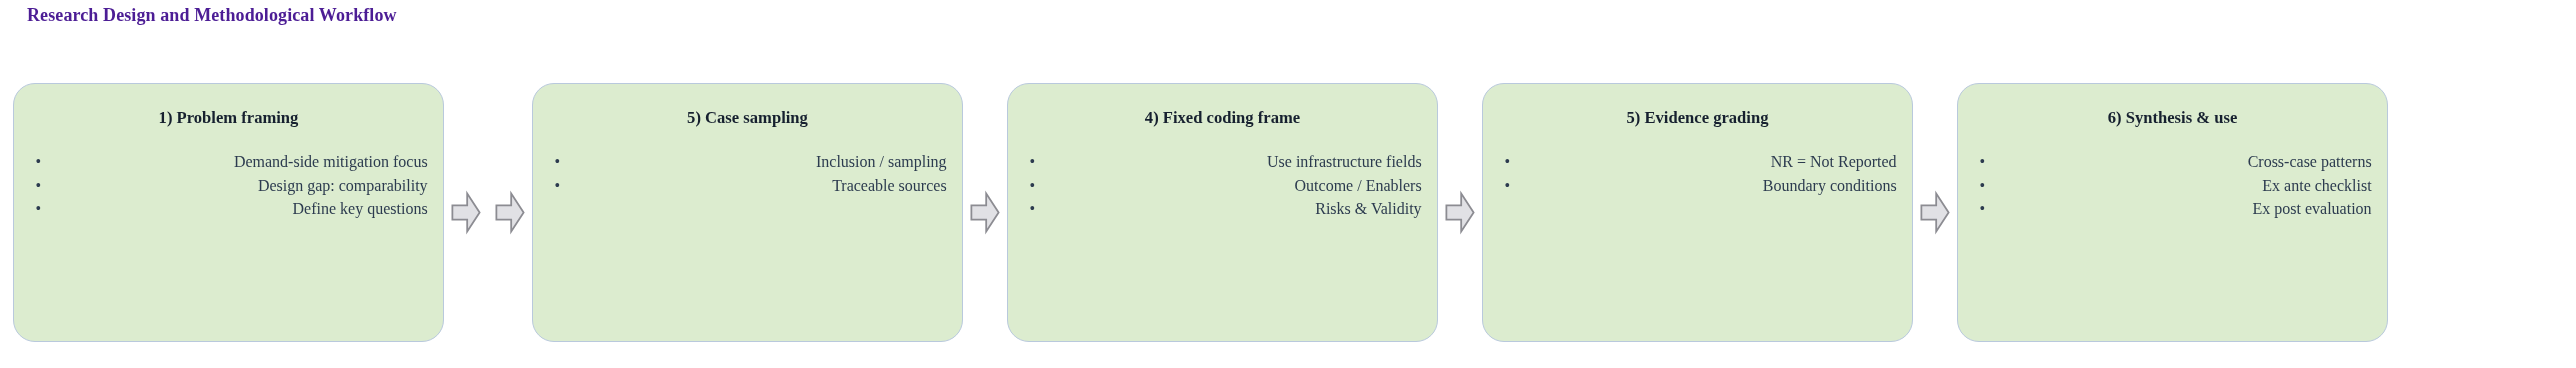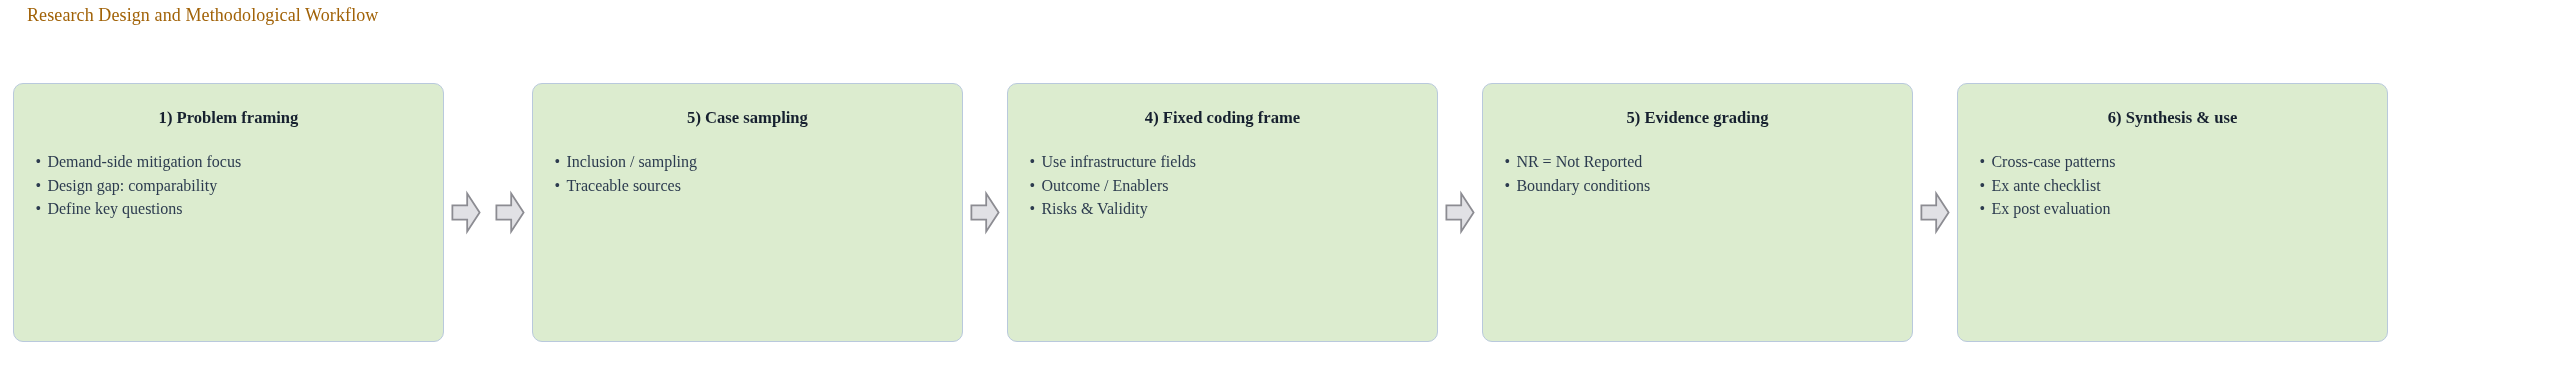--- a/index.html
+++ b/index.html
@@ -21,22 +21,22 @@
     height: 368px;
     background: #ffffff;
   }
 
   
   .page-title {
     position: absolute;
     left: 27px;
     top: 4.7px;
     font-size: 18px;
-    font-weight: normal;
-    color: #a16207;
+    font-weight: bold;
+    color: #4c1d95;
     letter-spacing: 0.1px;
     white-space: nowrap;
     line-height: 1.2;
   }
 
   
   .flow-row {
     position: absolute;
     left: 13px;
     top: 83px;
@@ -47,21 +47,21 @@
     align-items: stretch;
   }
 
   .step-box {
     position: relative;
     flex: 0 0 431px;
     width: 431px;
     box-sizing: border-box;
     background: #dceccf;
     border: 1.2px solid #b9c9dd;
-    border-radius: 10px;
+    border-radius: 22px;
     padding: 24px 15.4px 12px 15.4px;
     display: flex;
     flex-direction: column;
   }
 
   .step-heading {
     text-align: center;
     font-size: 16.6px;
     font-weight: bold;
     color: #16202f;
@@ -77,20 +77,21 @@
   }
 
   .bullet-item {
     position: relative;
     font-size: 16px;
     font-weight: normal;
     color: #2c3b4f;
     line-height: 1.32;
     margin: 0 0 2.4px 0;
     padding-left: 12px;
+    text-align: right;
   }
   .bullet-item::before {
     content: "\2022";
     position: absolute;
     left: 0;
     top: 0;
     font-size: 16px;
     line-height: 1.32;
     color: #2c3b4f;
   }

